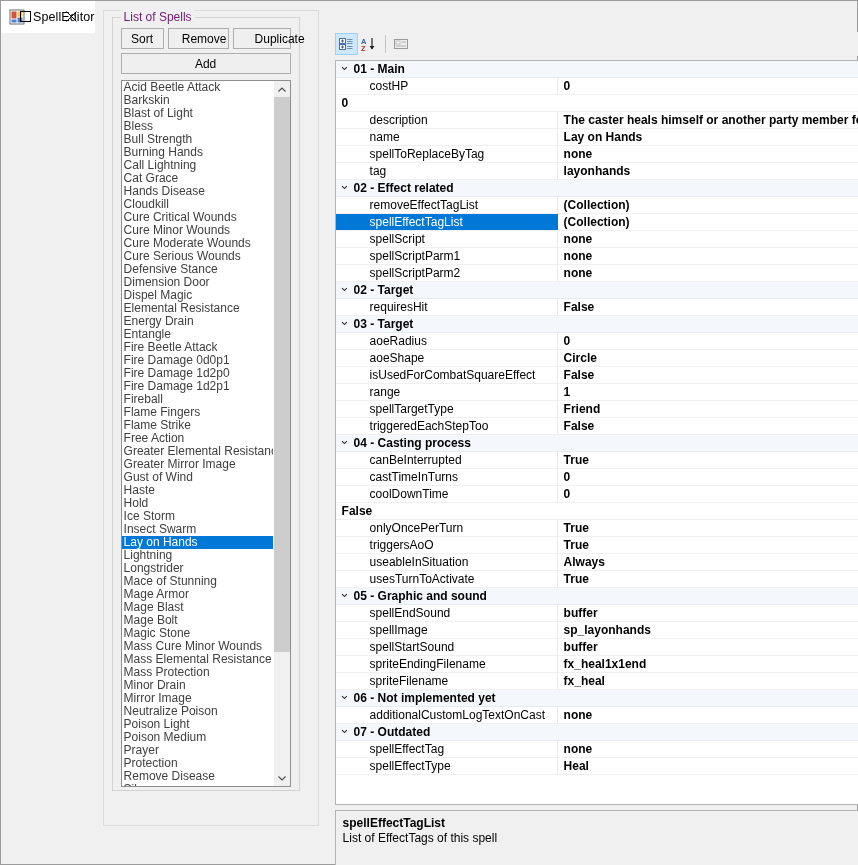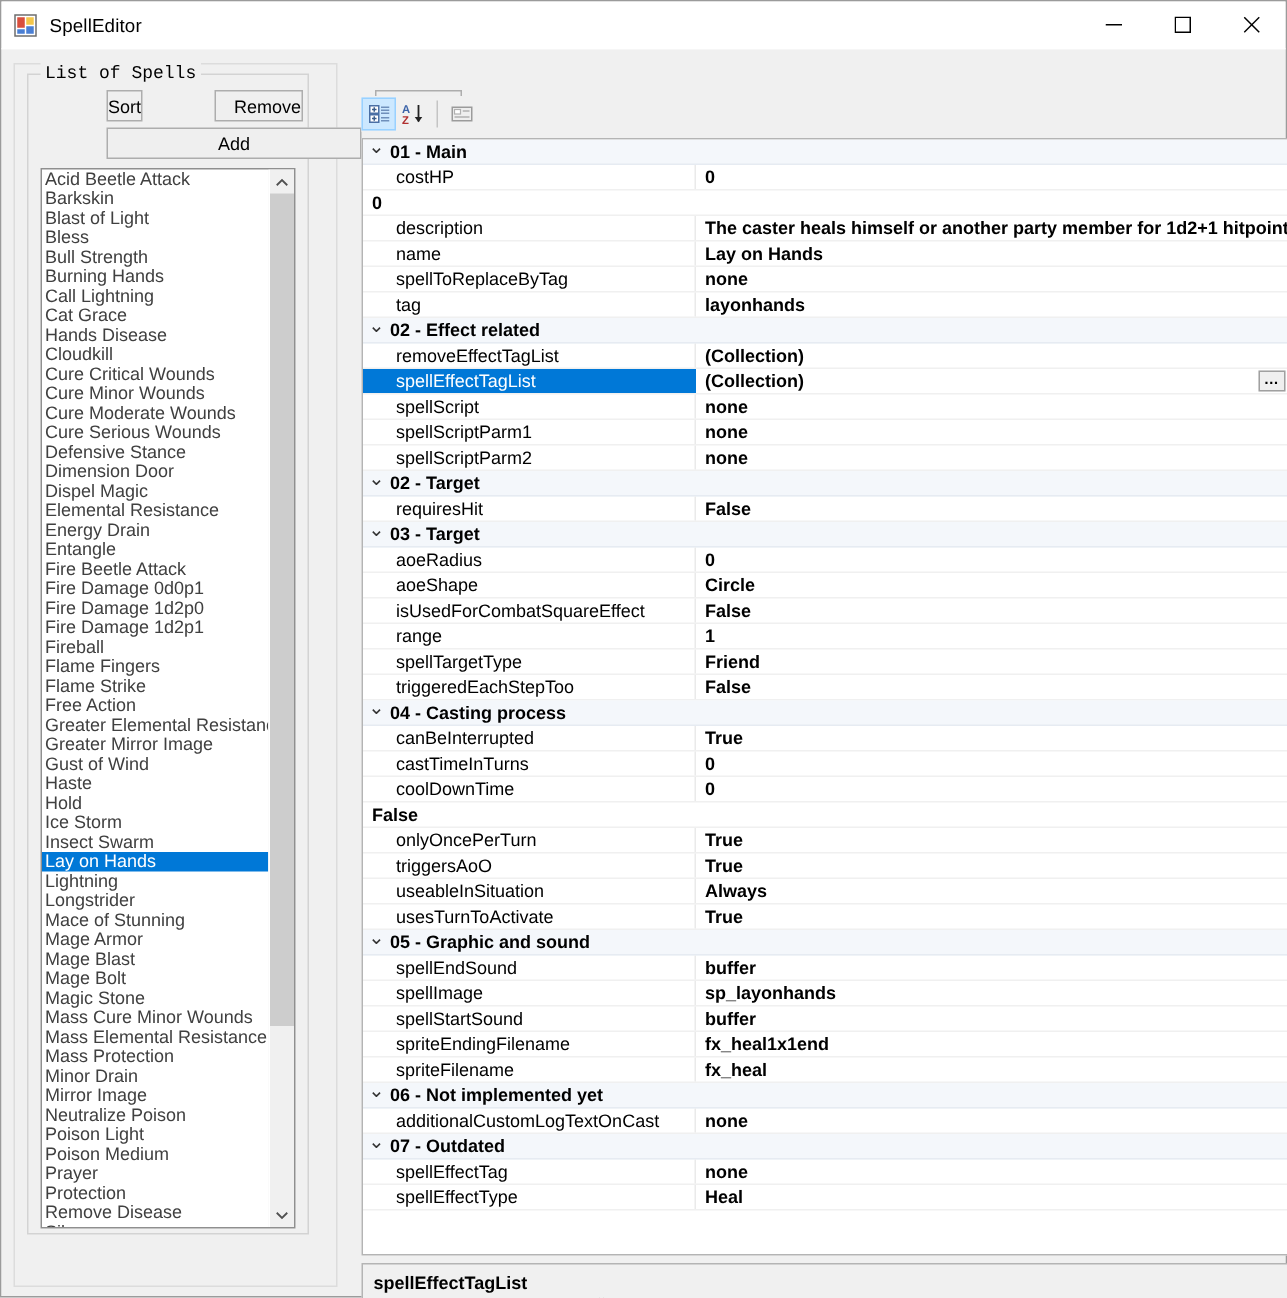--- a/index.html
+++ b/index.html
@@ -20,21 +20,21 @@
   
   #window {
     position: absolute;
     left: 0; top: 0;
     width: 858px;
     height: 865px;
     box-sizing: border-box;
     border: 1px solid #9b9b9b;
     background: #f0f0f0;
     display: flex;
-    flex-direction: column;
+    flex-direction: row;
   }
 
   
   #titlebar {
     height: 31px;
     background: #ffffff;
     display: flex;
     align-items: center;
     flex: 0 0 auto;
     position: relative;
@@ -101,22 +101,21 @@
     border: 1px solid #d3d3d3;
     border-radius: 0;
   }
   #spells-group-label {
     position: absolute;
     left: 8px;
     top: -8px;
     background: #f0f0f0;
     padding: 0 3px;
     font-size: 12px;
-    color: #000000;
-    font-family: Liberation Mono, monospace;
+    color: #701a75;
   }
   .btnrow {
     position: absolute;
     left: 8px;
     top: 10px;
     width: 170px;
     display: flex;
     gap: 4px;
   }
   .gbtn {
@@ -126,21 +125,20 @@
     border: 1px solid #adadad;
     font-family: "Liberation Sans", sans-serif;
     font-size: 12px;
     color: #000000;
     cursor: default;
     padding: 0;
     display: flex;
     align-items: center;
     justify-content: center;
     line-height: 1;
-    margin-left: 44px;
   }
   #btn-sort { width: 45px; }
   #btn-remove { width: 63px; padding-left: 12px; }
   #btn-duplicate { width: 58px; padding-left: 36px; }
   #btn-add {
     position: absolute;
     left: 8px;
     top: 35px;
     width: 170px;
     height: 21px;
@@ -307,21 +305,21 @@
     height: 16px;
     line-height: 16px;
     display: flex;
     border-bottom: 1px solid #f0f0f0;
     position: relative;
     cursor: default;
   }
   .pg-row .pname {
     width: 222px;
     flex: 0 0 222px;
-    padding-left: 22px;
+    padding-left: 34px;
     box-sizing: border-box;
     white-space: nowrap;
     overflow: hidden;
     color: #000000;
     border-right: 1px solid #eaeaea;
   }
   .pg-row .pval {
     flex: 1 1 auto;
     padding-left: 6px;
     box-sizing: border-box;

